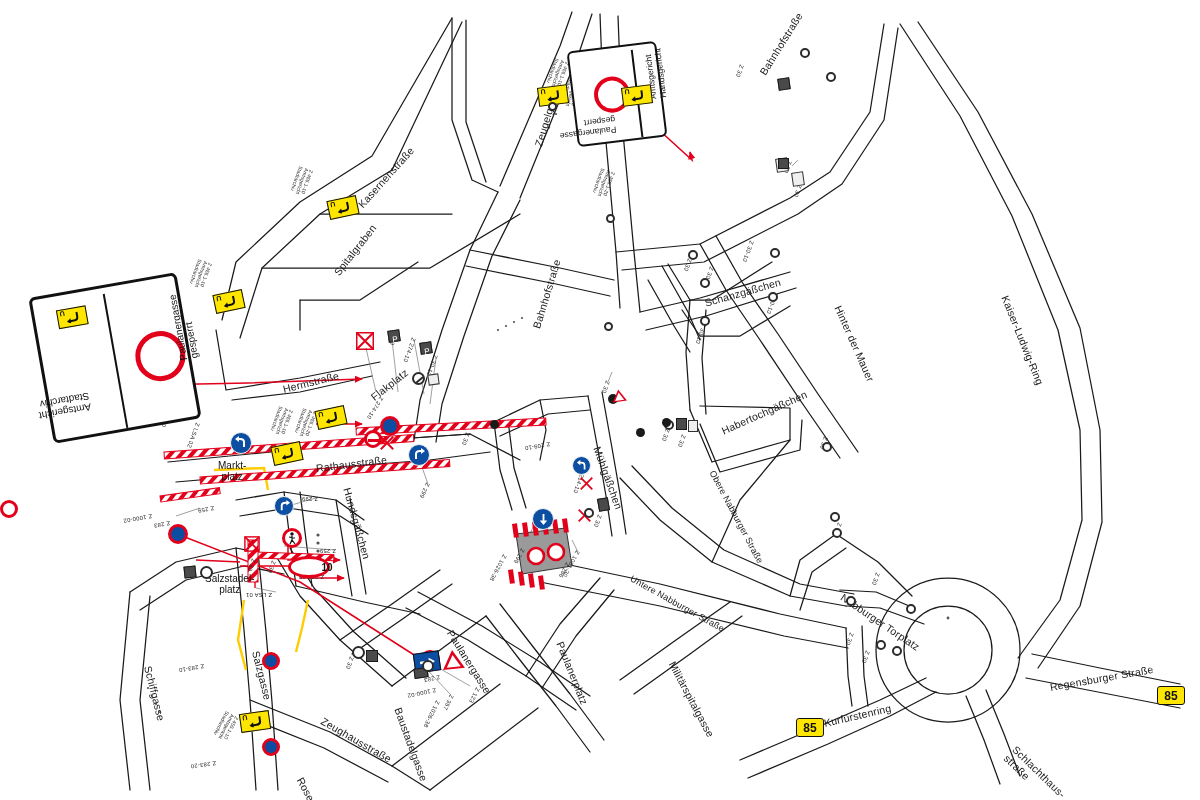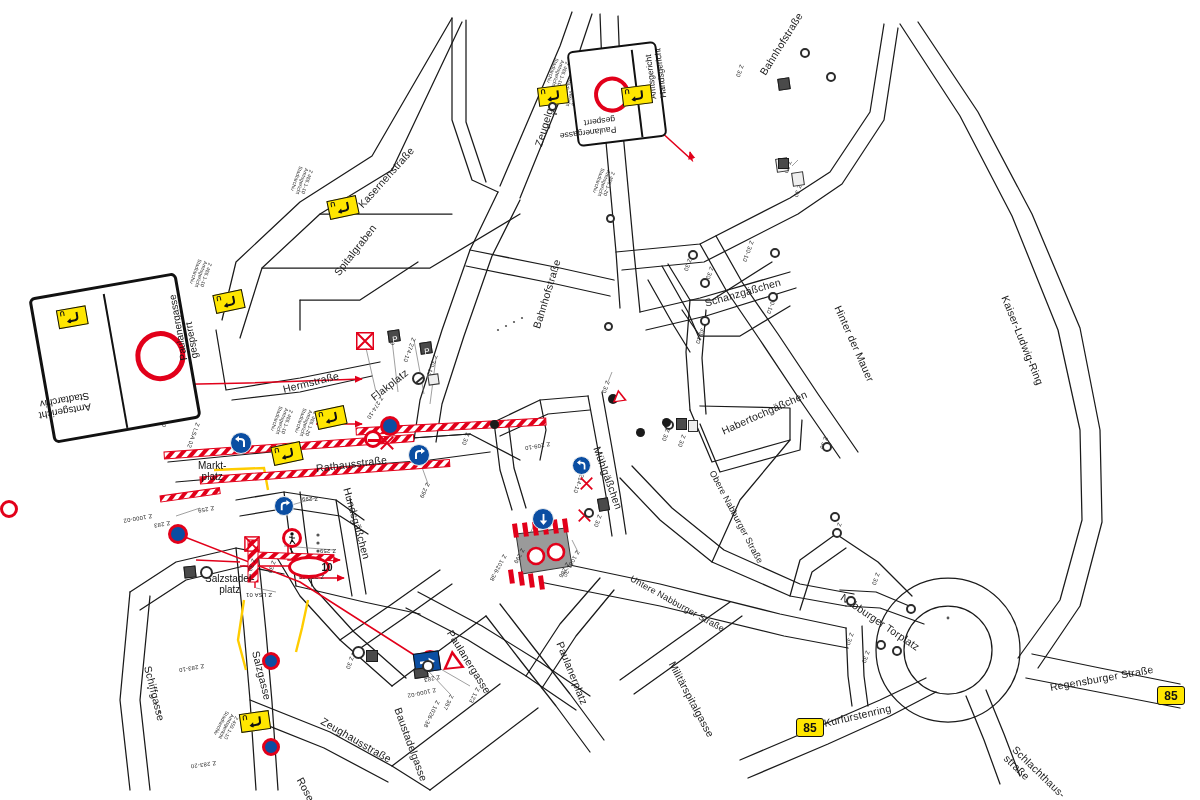--- a/index.html
+++ b/index.html
@@ -375,21 +375,21 @@
       <div class="street-label" style="left: 672px; top: 656px; transform: rotate(62deg); white-space: nowrap;">Militärspitalgasse</div>
       <div class="street-label" style="left: 398px; top: 702px; transform: rotate(70deg); white-space: nowrap;">Baustadelgasse</div>
       <div class="street-label" style="left: 322px; top: 714px; transform: rotate(30deg); white-space: nowrap;">Zeughausstraße</div>
       <div class="street-label" style="left: 300px; top: 772px; transform: rotate(62deg); white-space: nowrap;">Rosenstraße</div>
       <div class="street-label" style="left: 148px; top: 660px; transform: rotate(76deg); white-space: nowrap;">Schiffgasse</div>
       <div class="street-label" style="left: 256px; top: 645px; transform: rotate(76deg); white-space: nowrap;">Salzgasse</div>
       <div class="street-label" style="left: 347px; top: 482px; transform: rotate(74deg); white-space: nowrap;">Hundsgäßchen</div>
     </div>
 
   <div id="place-labels">
-      <div class="place-label" style="left: 198px; top: 447px; margin-top: 13px;">Markt-
+      <div class="place-label" style="left: 218px; top: 447px; margin-top: 13px;">Markt-
 platz</div>
       <div class="place-label" style="left: 205px; top: 573px;">Salzstadel-
 platz</div>
     </div>
 
   <div id="sign-codes">
       <div class="zcode multi t5" style="left: 306px; top: 160px; transform: rotate(110deg);">Z 455.1-10
 Amtsgericht
 Stadtarchiv</div>
       <div class="zcode multi t5" style="left: 205px; top: 253px; transform: rotate(110deg);">Z 455.1-10

